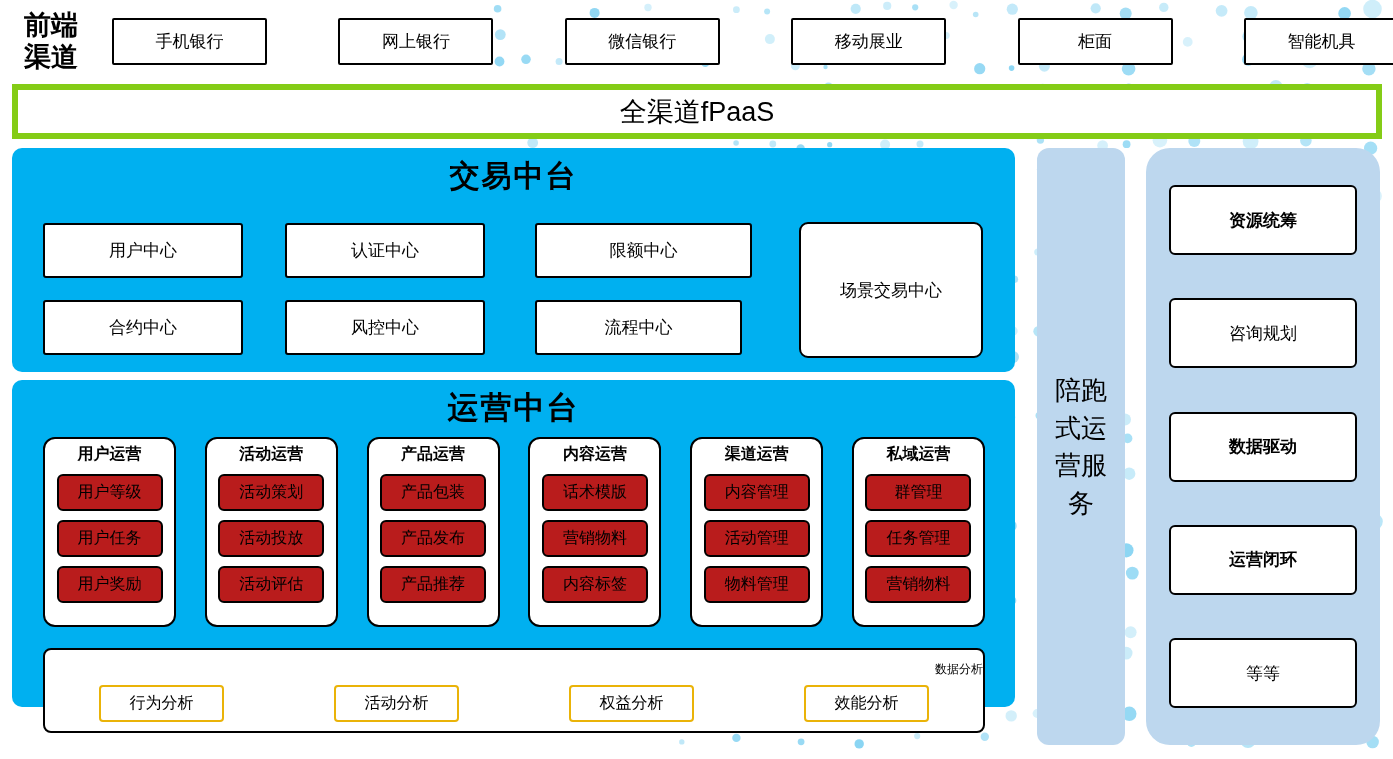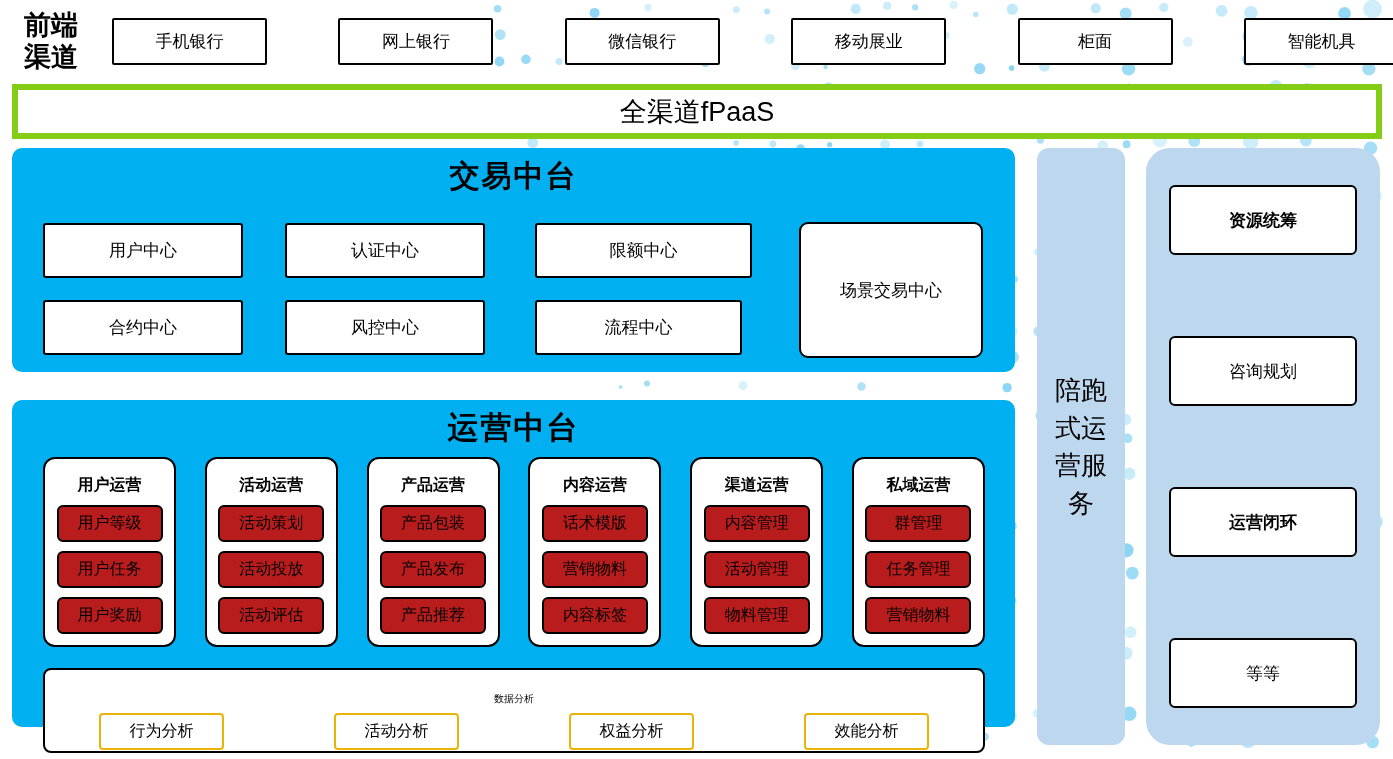--- a/index.html
+++ b/index.html
@@ -56,48 +56,48 @@
   .t0 { left: 31px;  top: 75px; }
   .t1 { left: 273px; top: 75px; }
   .t2 { left: 523px; top: 75px; width: 217px; }
   .t3 { left: 31px;  top: 152px; }
   .t4 { left: 273px; top: 152px; }
   .t5 { left: 523px; top: 152px; width: 207px; }
   .trade-box.tall { left: 787px; top: 74px; width: 184px; height: 136px; border-radius: 9px; }
 
   
   .ops-panel {
-    position: absolute; left: 12px; top: 400px; width: 1003px; height: 327px;
+    position: absolute; left: 12px; top: 380px; width: 1003px; height: 327px;
     background: var(--cyan, #00B0F0); border-radius: 10px; z-index: 1;
   }
   .ops-title {
     position: absolute; top: 7px; left: 0; width: 100%; text-align: center;
     font-family: "Liberation Serif", serif; font-size: 31px; font-weight: 700;
     letter-spacing: 2px;
   }
   .ops-groups {
     position: absolute; left: 31px; top: 57px; width: 942px; height: 190px;
     display: flex; justify-content: space-between;
   }
   .group {
     width: 133px; height: 190px; background: #fff; border: 2px solid #000;
     border-radius: 12px; display: flex; flex-direction: column; align-items: center;
-    padding-top: 16px;
+    padding-top: 5px;
   }
   .group-title { font-size: 16px; font-weight: 600; }
   .group-item {
     width: 106px; height: 37px; margin-top: 9px; background: #b91c1c;
     border: 2px solid #000; border-radius: 6px;
     display: flex; align-items: center; justify-content: center; font-size: 16px;
   }
   .analysis {
     position: absolute; left: 31px; top: 268px; width: 942px; height: 85px;
     background: #fff; border: 2px solid #000; border-radius: 8px;
   }
-  .analysis-title { text-align: center; font-size: 10px; margin-top: 22px; }
+  .analysis-title { text-align: right; font-size: 12px; margin-top: 11px; }
   .analysis-items {
     display: flex; justify-content: space-between; padding: 7px 54px 0 54px;
   }
   .analysis-box {
     width: 125px; height: 37px; background: #fff; border: 2px solid #eab308;
     border-radius: 4px; display: flex; align-items: center; justify-content: center;
     font-size: 16px;
   }
 
   
@@ -578,15 +578,16 @@
   </div>
 </div>
 
 <div class="side-bar">
   <div class="side-bar-text">陪跑式运营服务</div>
 </div>
 
 <div class="services-panel">
   <div class="service-box bold">资源统筹</div>
   <div class="service-box">咨询规划</div>
+  <div class="service-box bold">数据驱动</div>
   <div class="service-box bold">运营闭环</div>
   <div class="service-box">等等</div>
 </div>
 
 </body></html>

